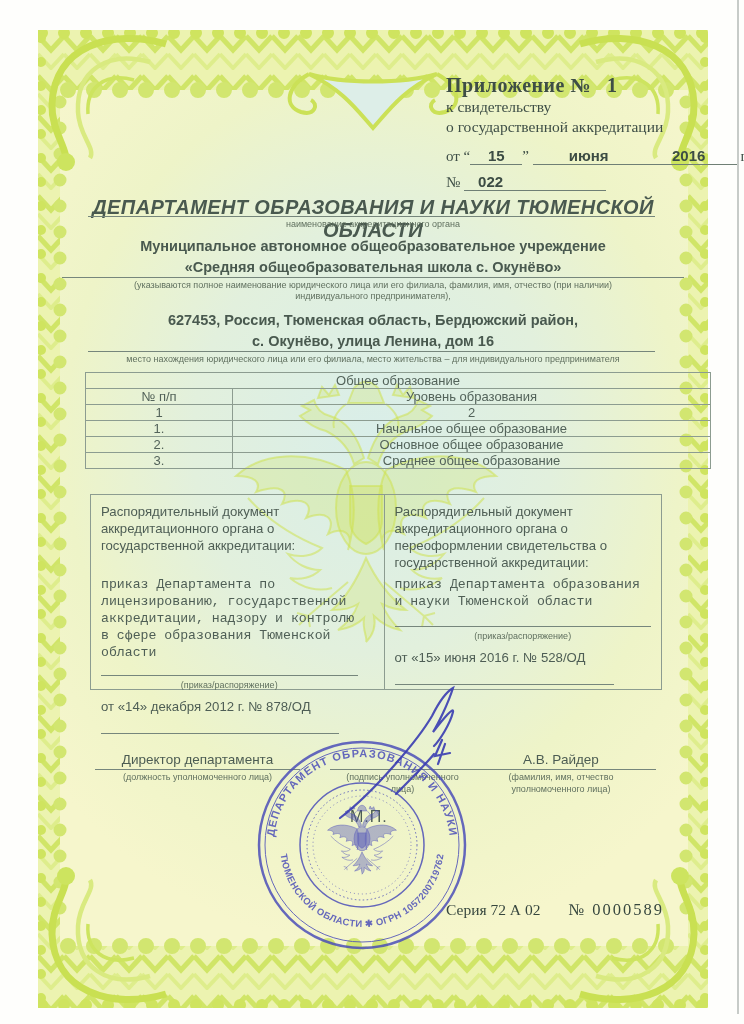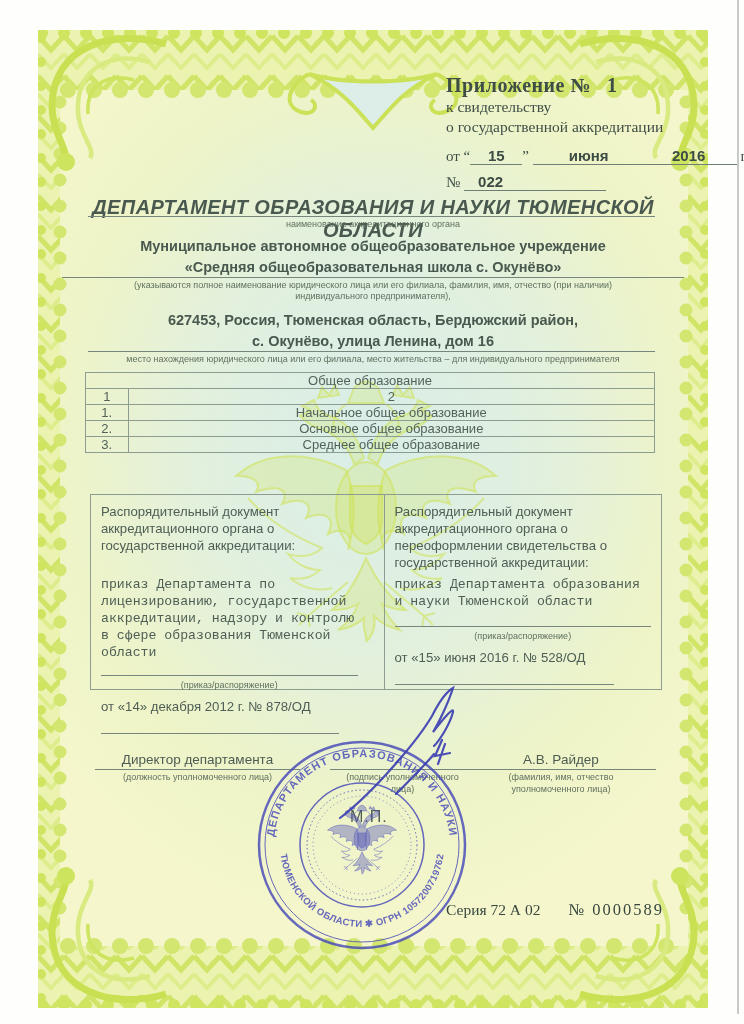--- a/index.html
+++ b/index.html
@@ -25,21 +25,21 @@
   .u-year{min-width:96px;margin-left:-4px;text-align:center;}
   .hdr-reg{font-size:15px;margin-top:8px;}
   .u-reg{min-width:128px;text-align:left;padding-left:14px;}
   
   .center{left:22px;width:626px;text-align:center;}
   .dept{font-size:20px;font-weight:bold;letter-spacing:.4px;color:#49594f;font-style:italic;}
   .rule{border-bottom:1px solid #76867c;height:0;}
   .cap{font-size:9px;color:#60705f;line-height:1.25;}
   .org{font-size:14.5px;font-weight:bold;color:#49594f;line-height:1.45;}
   
-  table.levels{border-collapse:collapse;width:570px;font-size:13px;color:#53635a;}
+  table.levels{border-collapse:collapse;width:626px;font-size:13px;color:#53635a;}
   table.levels td{border:1px solid #8c9c90;text-align:center;height:15px;padding:0 2px;line-height:15px;}
   td.numcol{width:142px;}
   
   .orders{left:52px;top:464px;width:570px;height:194px;display:flex;border:1px solid #8c9c90;}
   .obox{flex:1;padding:8px 10px 6px 10px;font-size:13.2px;line-height:17px;color:#4e5e55;}
   .obox.right{border-left:1px solid #8c9c90;margin-left:16px;}
   .o-head{min-height:73px;}
   .o-body{border-bottom:1px solid #76867c;padding-bottom:14px;min-height:36px;font-family:Liberation Mono, monospace;}
   .o-cap{font-size:9px;color:#60705f;text-align:center;margin-top:1px;}
   .o-date{margin-top:4px;border-bottom:1px solid #76867c;display:inline-block;padding-right:28px;padding-bottom:18px;}
@@ -155,20 +155,24 @@
       <div class="abs center org" style="top:280px;">627453, Россия, Тюменская область, Бердюжский район,</div>
       <div class="abs center org" style="top:301px;">с. Окунёво, улица Ленина, дом 16</div>
       <div class="abs rule" style="left:50px;top:321px;width:567px;"></div>
       <div class="abs center cap" style="top:324px;">место нахождения юридического лица или его филиала, место жительства – для индивидуального предпринимателя</div>
 
       <table class="levels abs" style="left:47px;top:342px;">
         <tbody>
             <tr>
               <td colspan="2">Общее образование</td>
             </tr>
+        <tr>
+          <td class="numcol">№ п/п</td>
+          <td>Уровень образования</td>
+        </tr>
         <tr>
           <td>1</td>
           <td>2</td>
         </tr>
         <tr>
           <td>1.</td>
           <td>Начальное общее образование</td>
         </tr>
         <tr>
           <td>2.</td>

